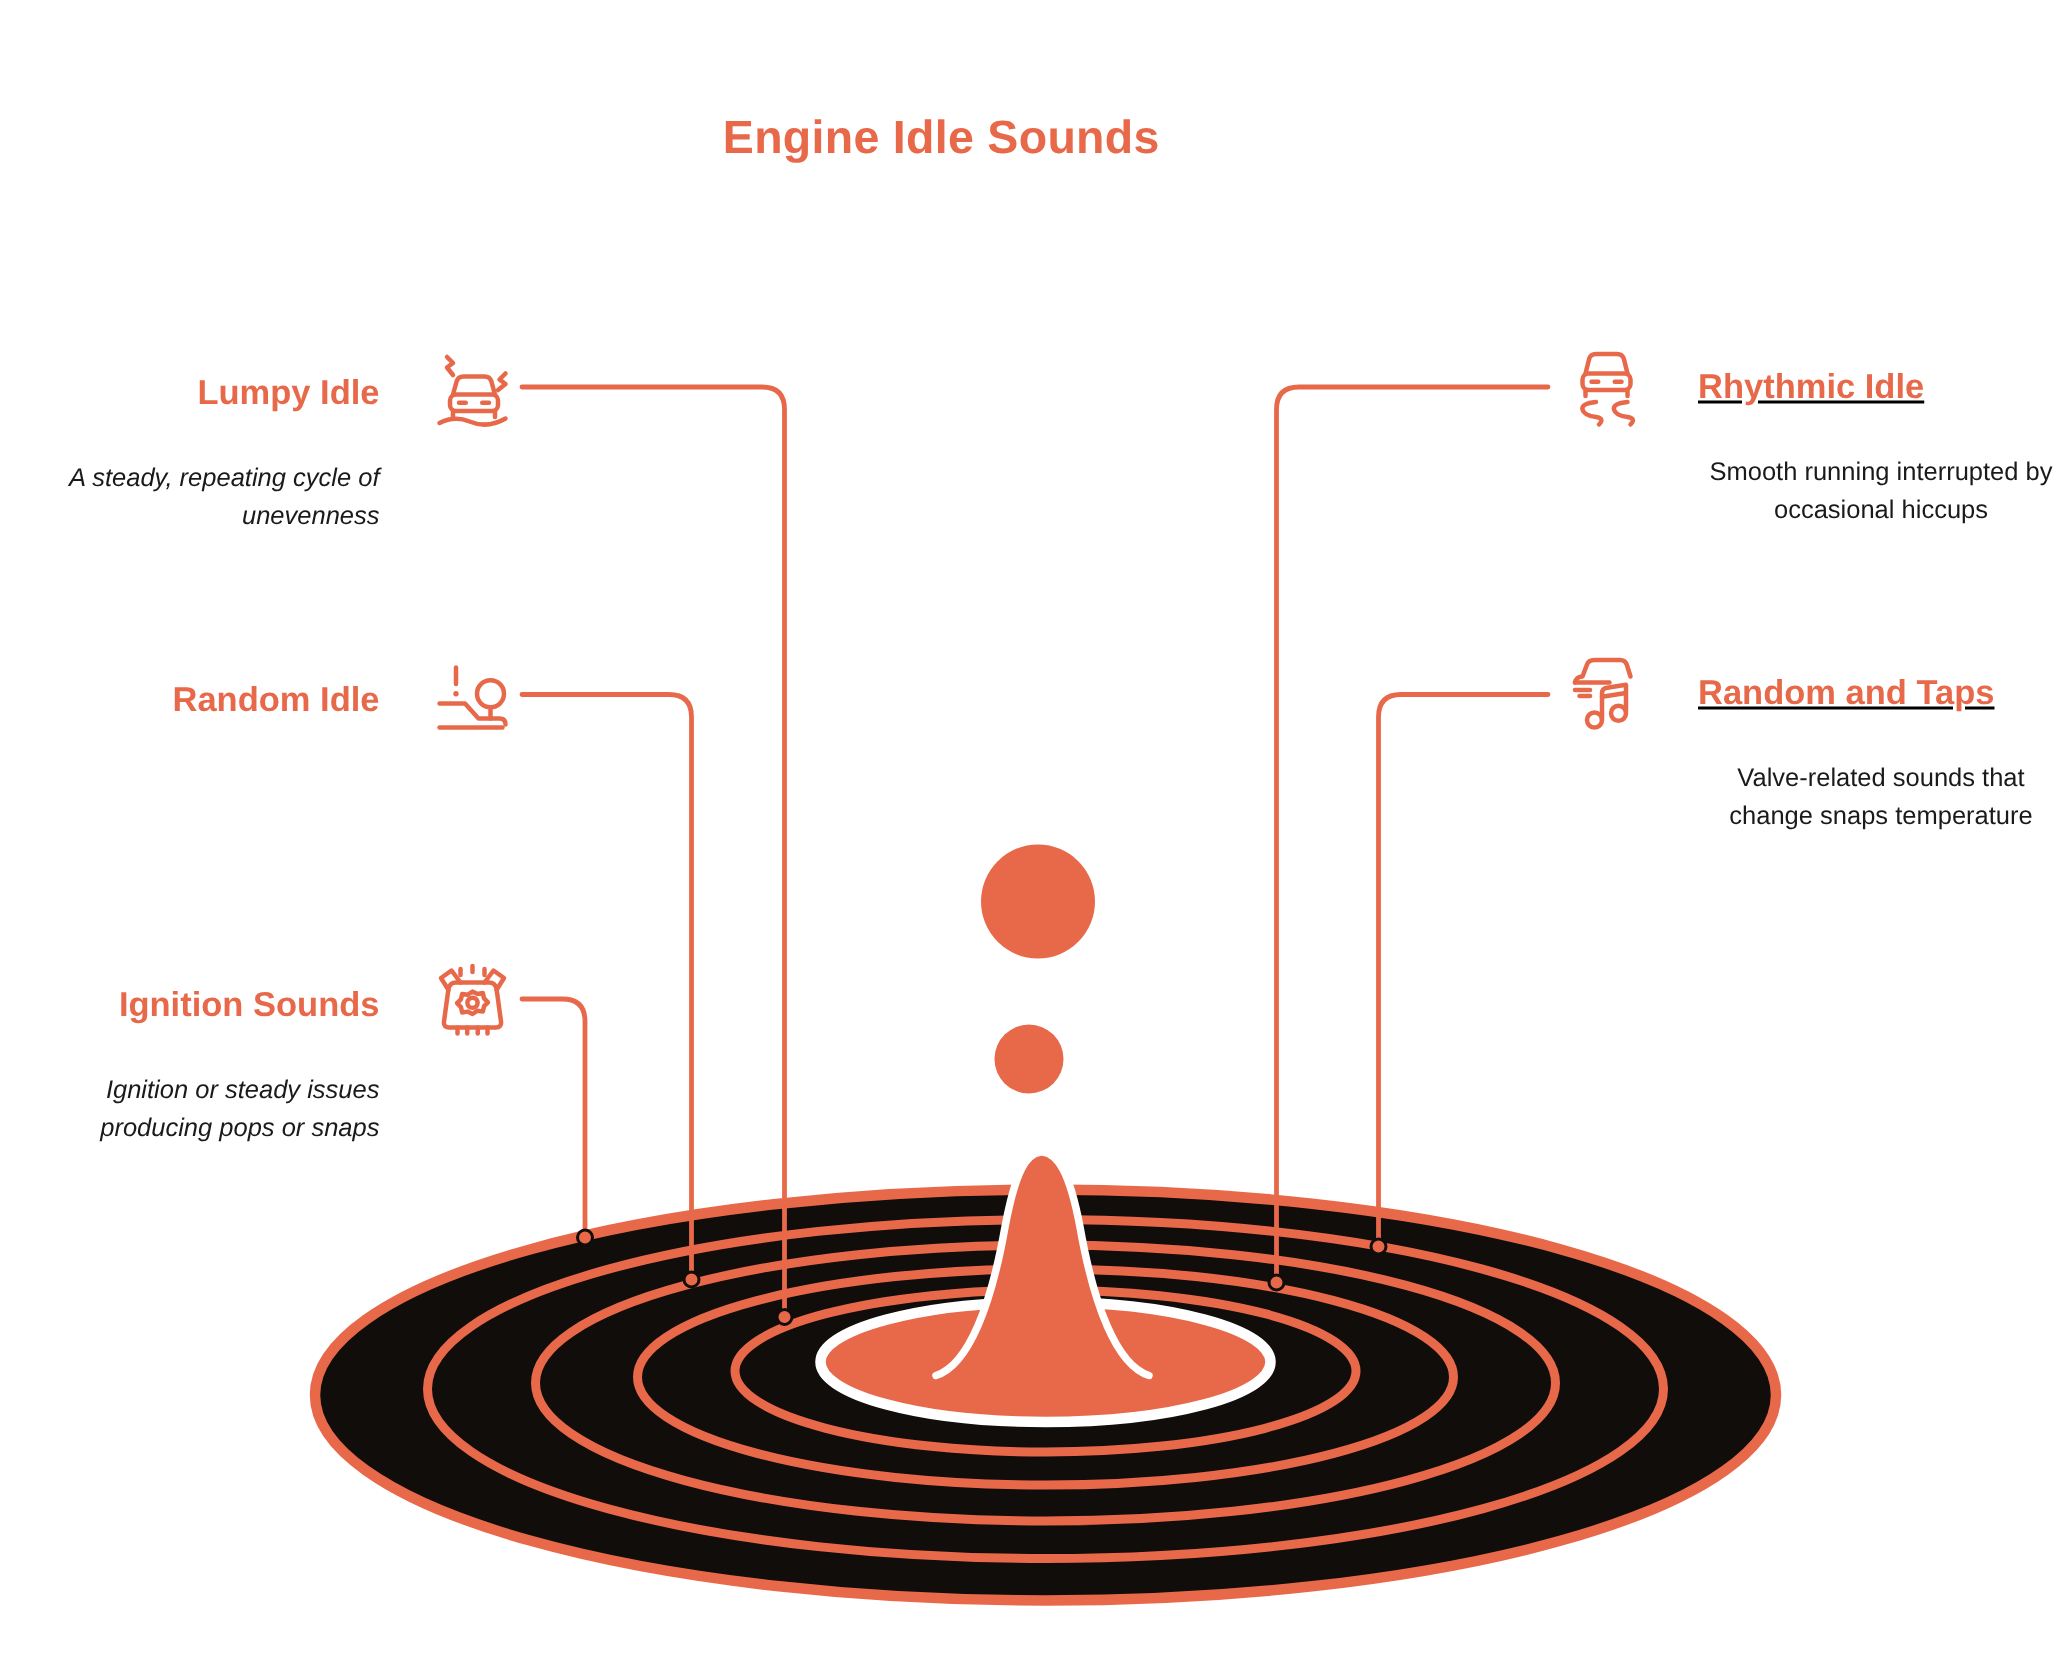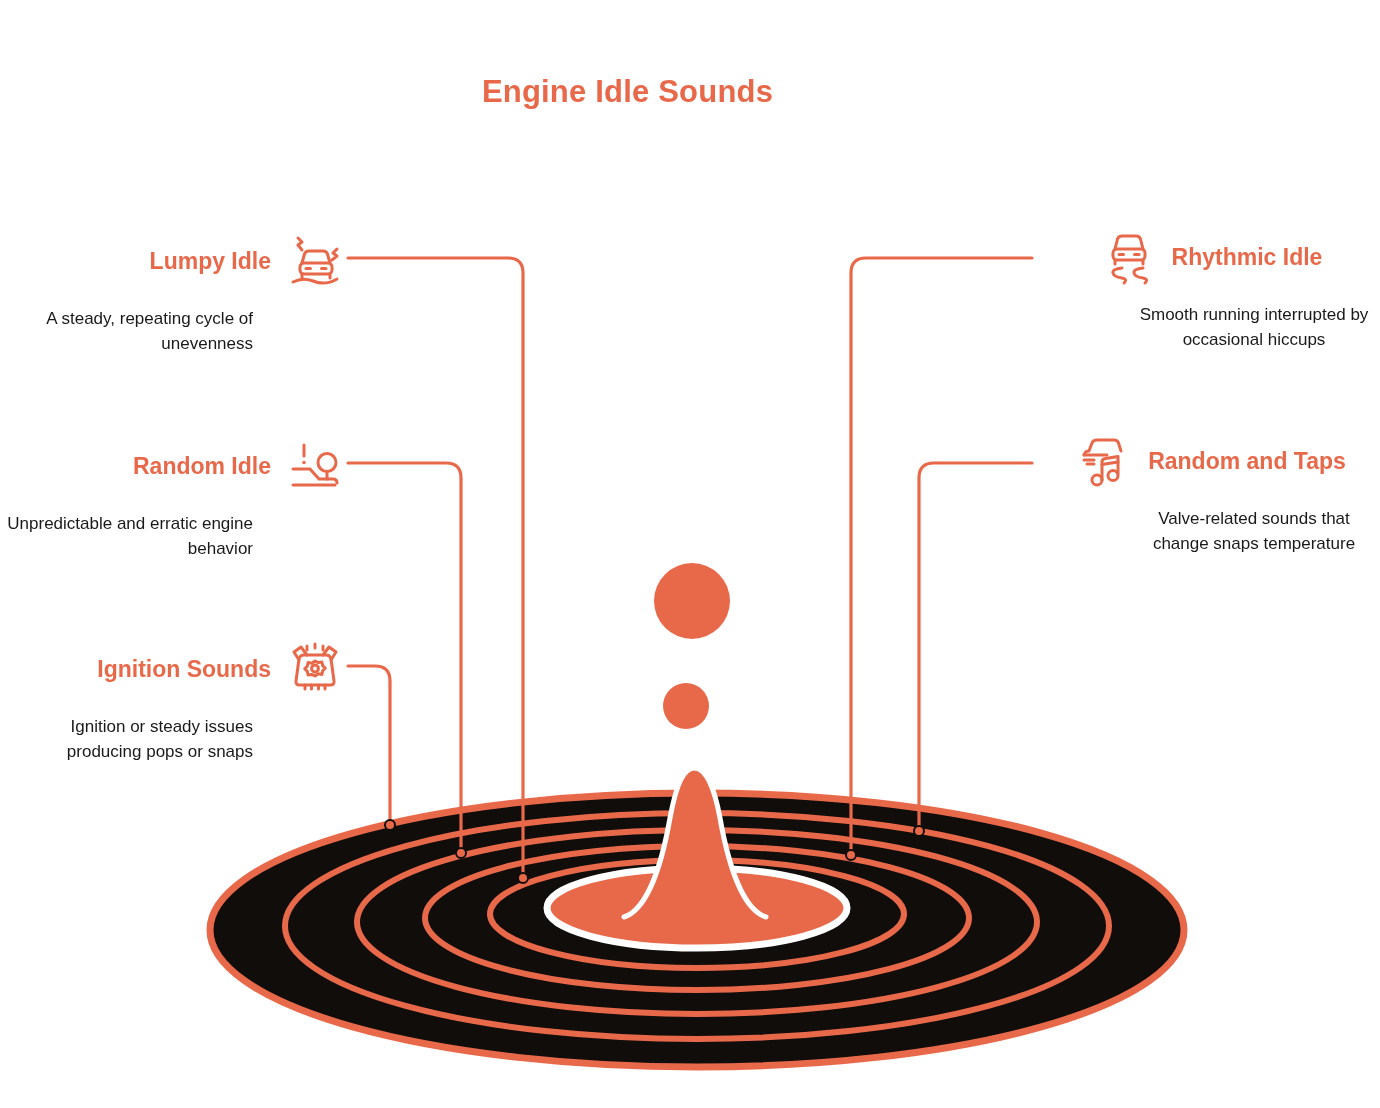--- a/index.html
+++ b/index.html
@@ -36,39 +36,39 @@
     letter-spacing: 0.2px;
   }
 
   
   .label-block {
     position: absolute;
   }
   .label-head {
     display: flex;
     align-items: center;
-    gap: 14px;
+    gap: 32px;
   }
   .label-left .label-head { justify-content: flex-end; }
-  .label-right .label-head { justify-content: center; }
+  .label-right .label-head { justify-content: flex-start; text-decoration: underline; }
 
   .label-title {
     font-size: 23px;
     font-weight: bold;
     color: #E8694A;
     white-space: nowrap;
     line-height: 1.1;
   }
   .label-desc {
     font-size: 17px;
     color: #1a1a1a;
     line-height: 1.48;
     margin-top: 14px;
   }
-  .label-left .label-desc { text-align: right; }
+  .label-left .label-desc { text-align: right; font-style: italic; }
   .label-right .label-desc { text-align: center; }
 
   .icon-box {
     width: 60px;
     height: 60px;
     flex: 0 0 60px;
     display: block;
   }
   .icon-box svg { display: block; width: 60px; height: 60px; }
 
@@ -180,21 +180,20 @@
         <svg viewBox="0 0 60 60" fill="none" stroke="#E8694A" stroke-width="3" stroke-linecap="round" stroke-linejoin="round">
           <path d="M19 8 L19 19"></path>
           <circle cx="19" cy="25.5" r="1.8" fill="#E8694A" stroke="none"></circle>
           <circle cx="42" cy="25.5" r="9"></circle>
           <path d="M42 34.5 L42 42"></path>
           <path d="M8 32 L25 32 L34 42 L48 42 Q52 42 52 46"></path>
           <path d="M8 48 H50"></path>
         </svg>
       </span>
     </div>
-    <div class="label-desc">Unpredictable and erratic engine behavior</div>
   </div>
 
   <div class="label-block label-left" id="block-metal">
     <div class="label-head">
       <span class="label-title">Ignition Sounds</span>
       <span class="icon-box">
         <svg viewBox="0 0 60 60" fill="none" stroke="#E8694A" stroke-width="3" stroke-linecap="round" stroke-linejoin="round">
           <path d="M19 15 H41 Q45 15 46 19 L49 41 Q49.5 45 45.5 45 H14.5 Q10.5 45 11 41 L14 19 Q15 15 19 15 Z"></path>
           <path d="M22 15 L16 7 L9 12 L14 20"></path>
           <path d="M38 15 L44 7 L51 12 L46 20"></path>

